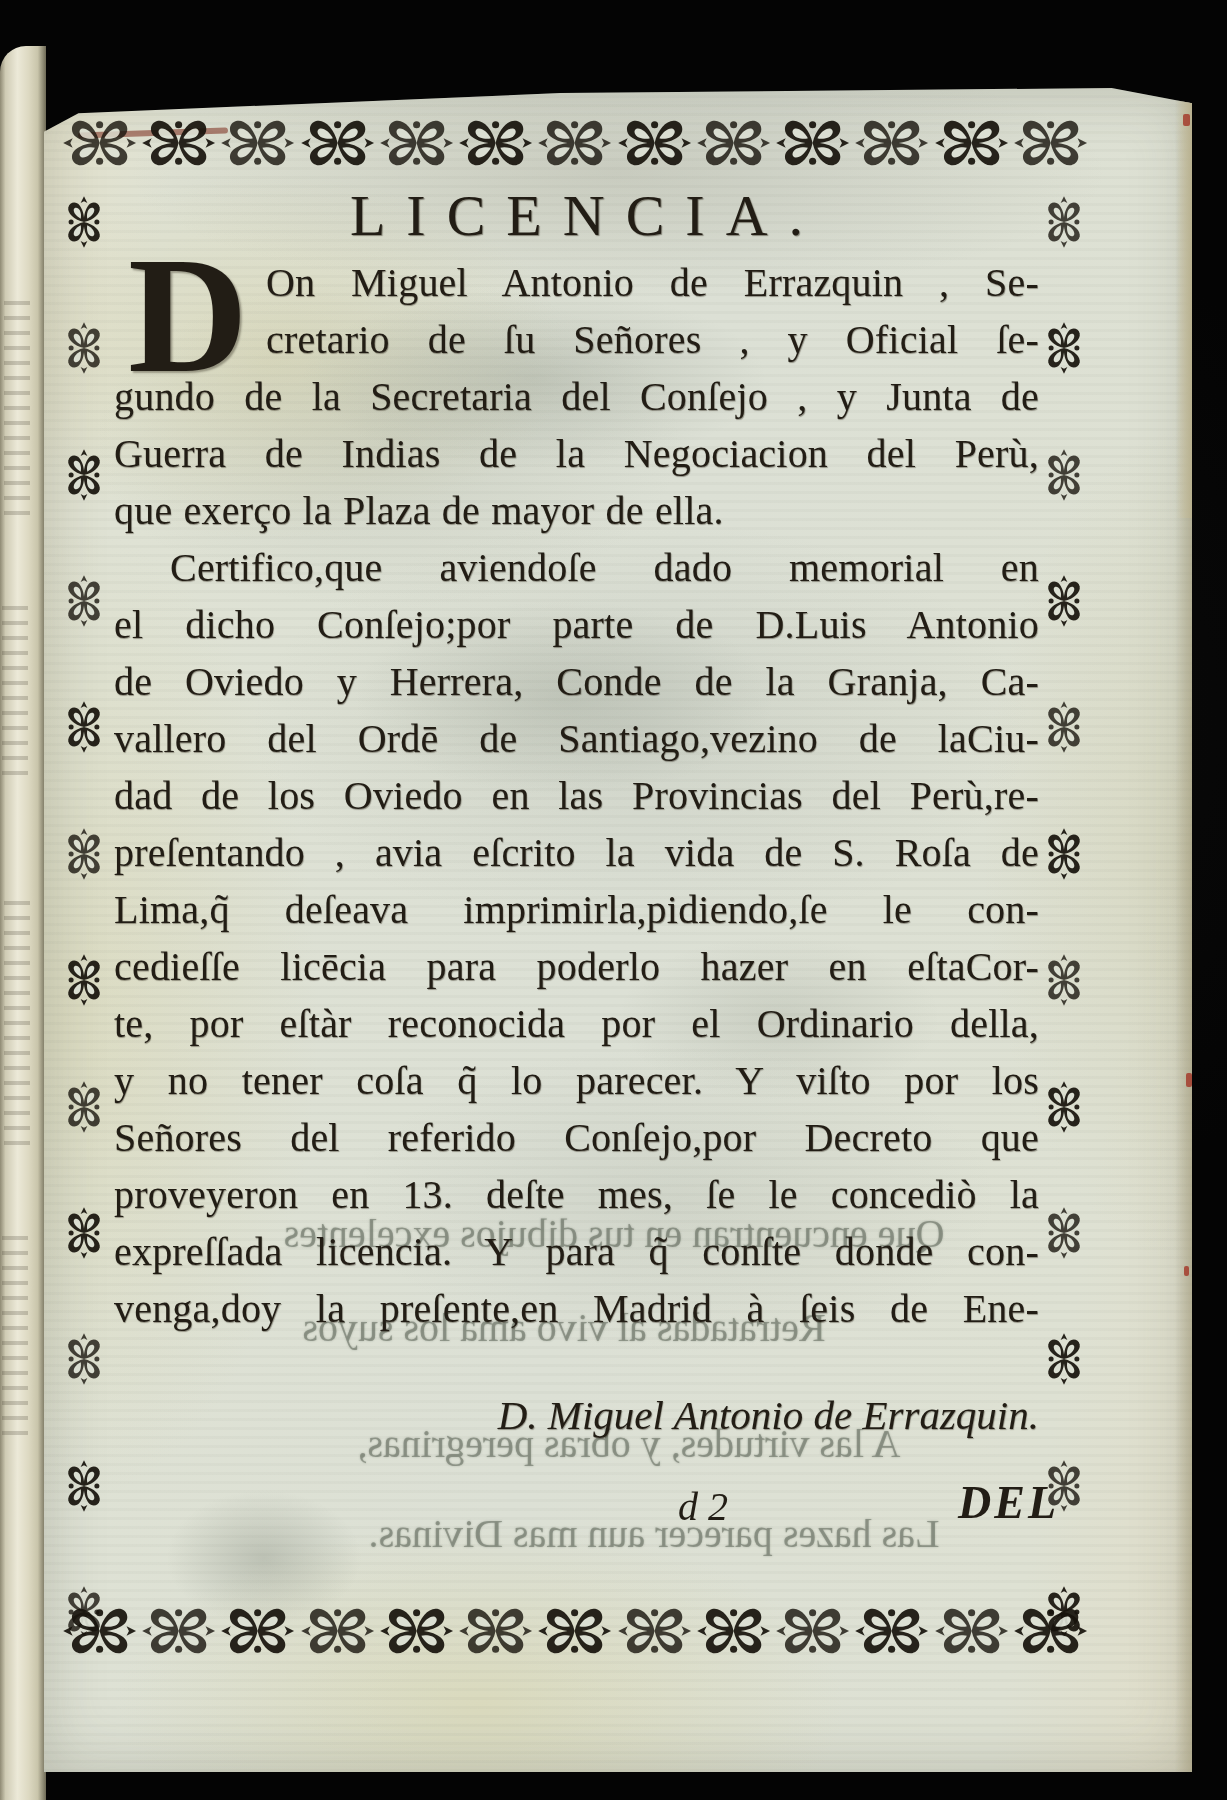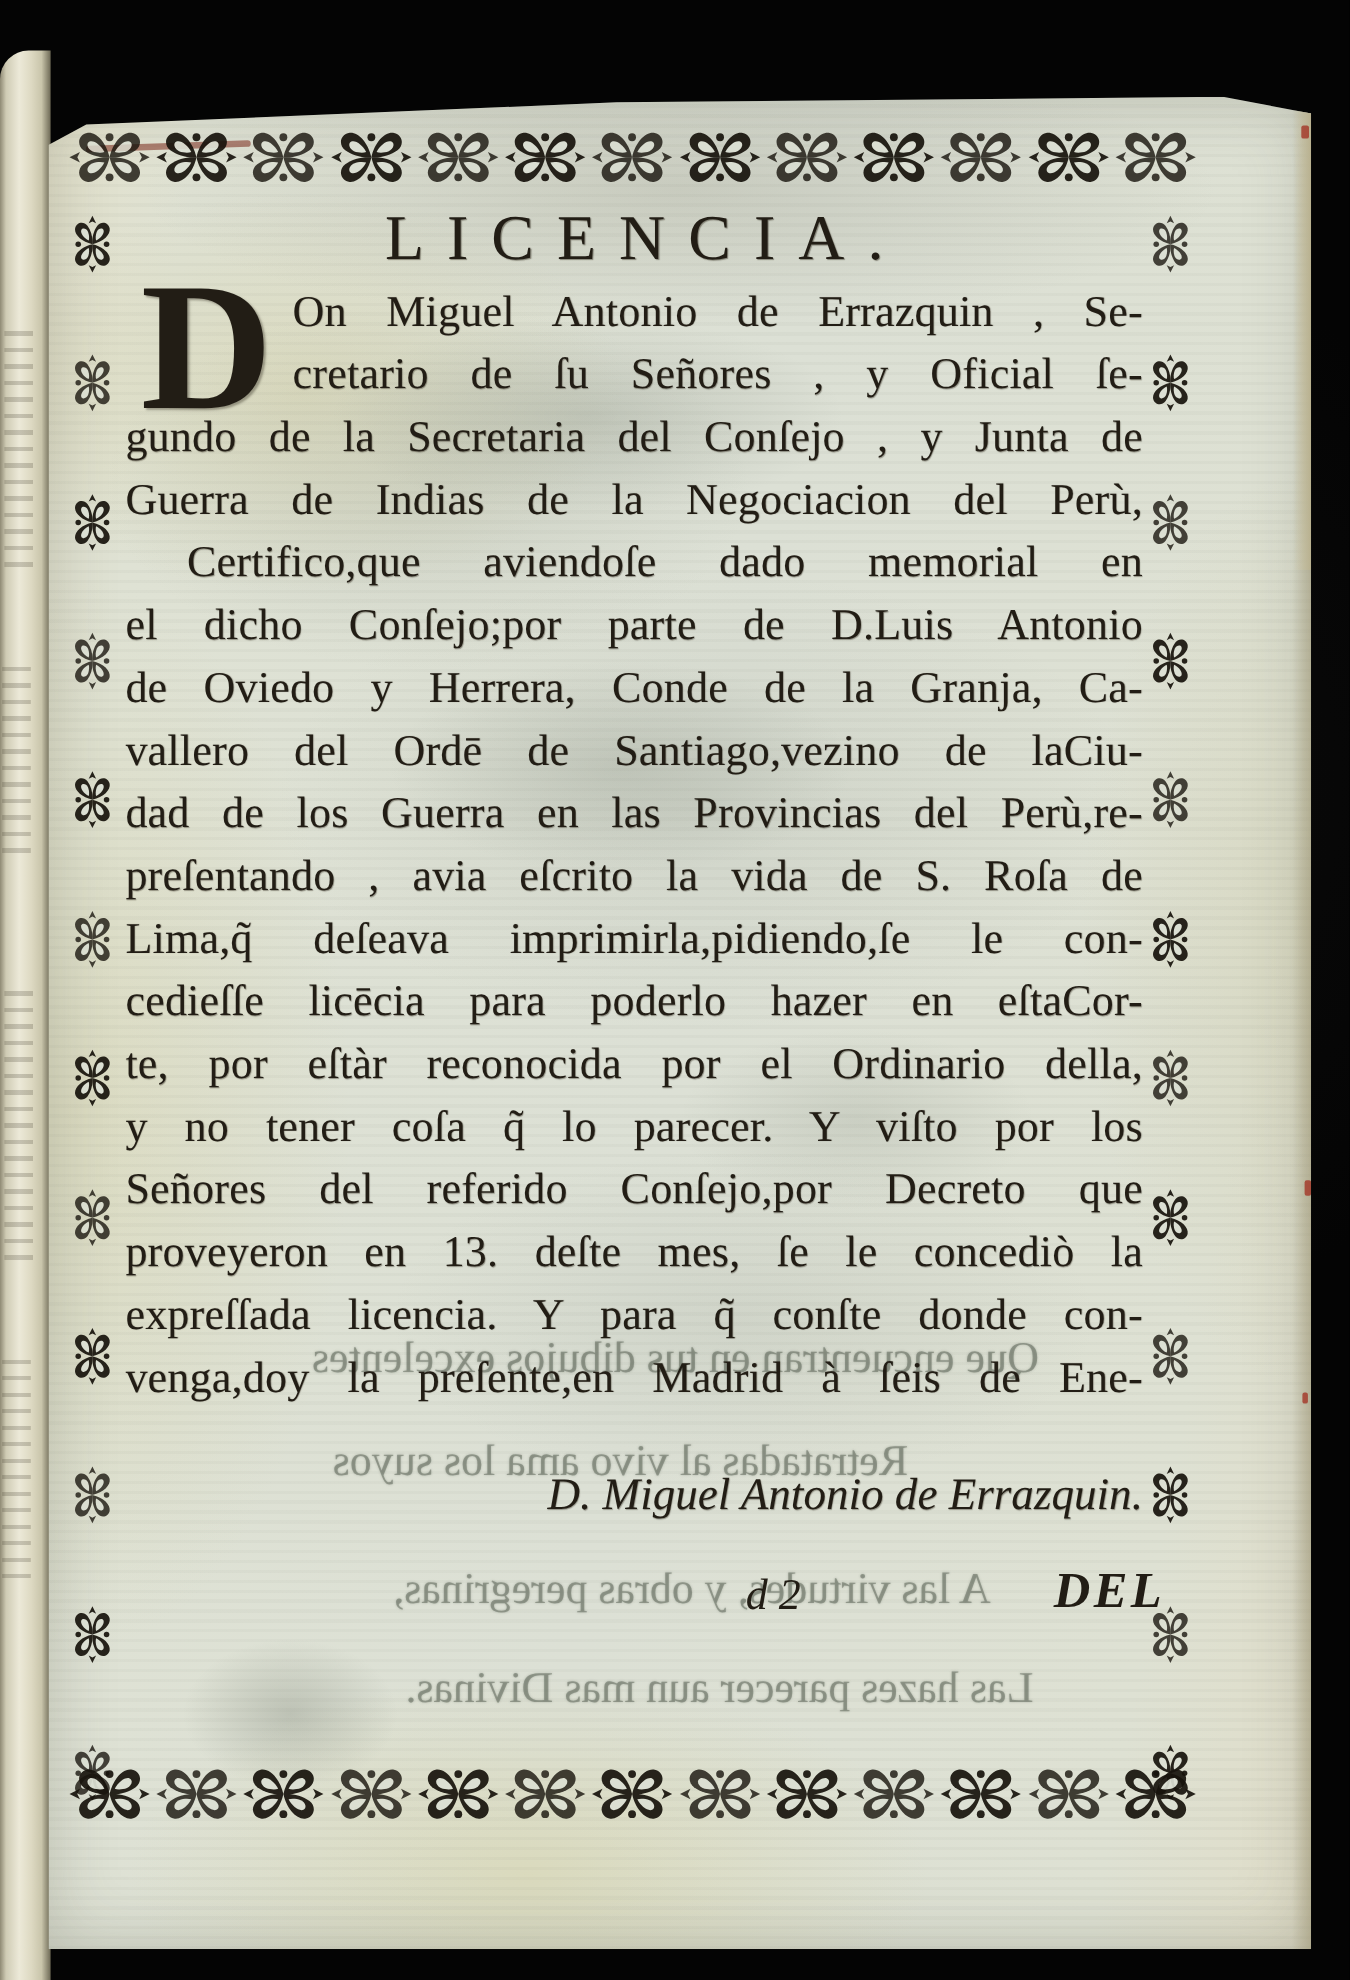--- a/index.html
+++ b/index.html
@@ -344,25 +344,26 @@
     <div class="bleed" style="left:200px;top:1422px;width:820px;">Las hazes parecer aun mas Divinas.</div>
 
     <div class="content">
       <div class="title">LICENCIA.</div>
       <div class="bodyblock">
         <span class="dropcap">D</span>
         <div class="line j dc">On Miguel Antonio de Errazquin , Se-</div>
         <div class="line j dc">cretario de ſu Señores , y Oficial ſe-</div>
         <div class="line j">gundo de la Secretaria del Conſejo , y Junta de</div>
         <div class="line j">Guerra de Indias de la Negociacion del Perù,</div>
+        <div class="line">que exerço la Plaza de mayor de ella.</div>
         <div class="line j ind">Certifico,que aviendoſe dado memorial en</div>
         <div class="line j">el dicho Conſejo;por parte de D.Luis Antonio</div>
         <div class="line j">de Oviedo y Herrera, Conde de la Granja, Ca-</div>
         <div class="line j">vallero del Ordē de Santiago,vezino de laCiu-</div>
-        <div class="line j">dad de los Guerra en las Provincias del Perù,re-</div>
+        <div class="line j">dad de los Oviedo en las Provincias del Perù,re-</div>
         <div class="line j">preſentando , avia eſcrito la vida de S. Roſa de</div>
         <div class="line j">Lima,q̃ deſeava imprimirla,pidiendo,ſe le con-</div>
         <div class="line j">cedieſſe licēcia para poderlo hazer en eſtaCor-</div>
         <div class="line j">te, por eſtàr reconocida por el Ordinario della,</div>
         <div class="line j">y no tener coſa q̃  lo parecer. Y viſto por los</div>
         <div class="line j">Señores del referido Conſejo,por Decreto que</div>
         <div class="line j">proveyeron en 13. deſte mes, ſe le concediò la</div>
         <div class="line j">expreſſada licencia. Y para q̃ conſte donde con-</div>
         <div class="line j">venga,doy la preſente,en Madrid à ſeis de Ene-</div>
       </div>

